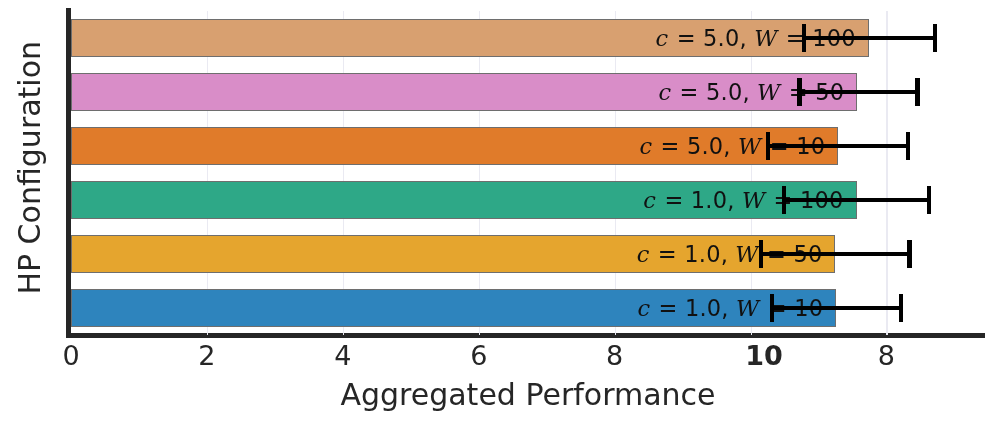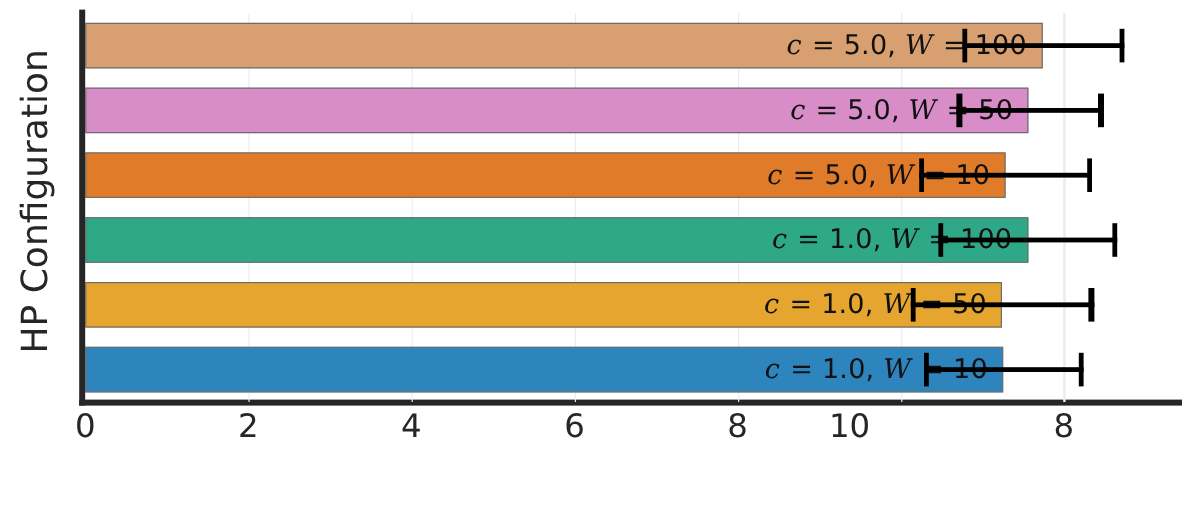--- a/index.html
+++ b/index.html
@@ -205,19 +205,20 @@
         </div>
       </div>
   </div>
 
   <div id="xticks">
       <div class="xtick" style="left: 71px;">0</div>
       <div class="xtick" style="left: 206.911px;">2</div>
       <div class="xtick" style="left: 342.822px;">4</div>
       <div class="xtick" style="left: 478.732px;">6</div>
       <div class="xtick" style="left: 614.643px;">8</div>
-      <div class="xtick" style="left: 708px;">10</div>
+      <div class="xtick" style="left: 764px; font-weight: bold;">10</div>
       <div class="xtick" style="left: 886.465px;">8</div>
     </div>
 
+  <div id="xlabel">Aggregated Performance</div>
   <div id="ylabel">HP Configuration</div>
 
 </div>
 
 </body></html>

